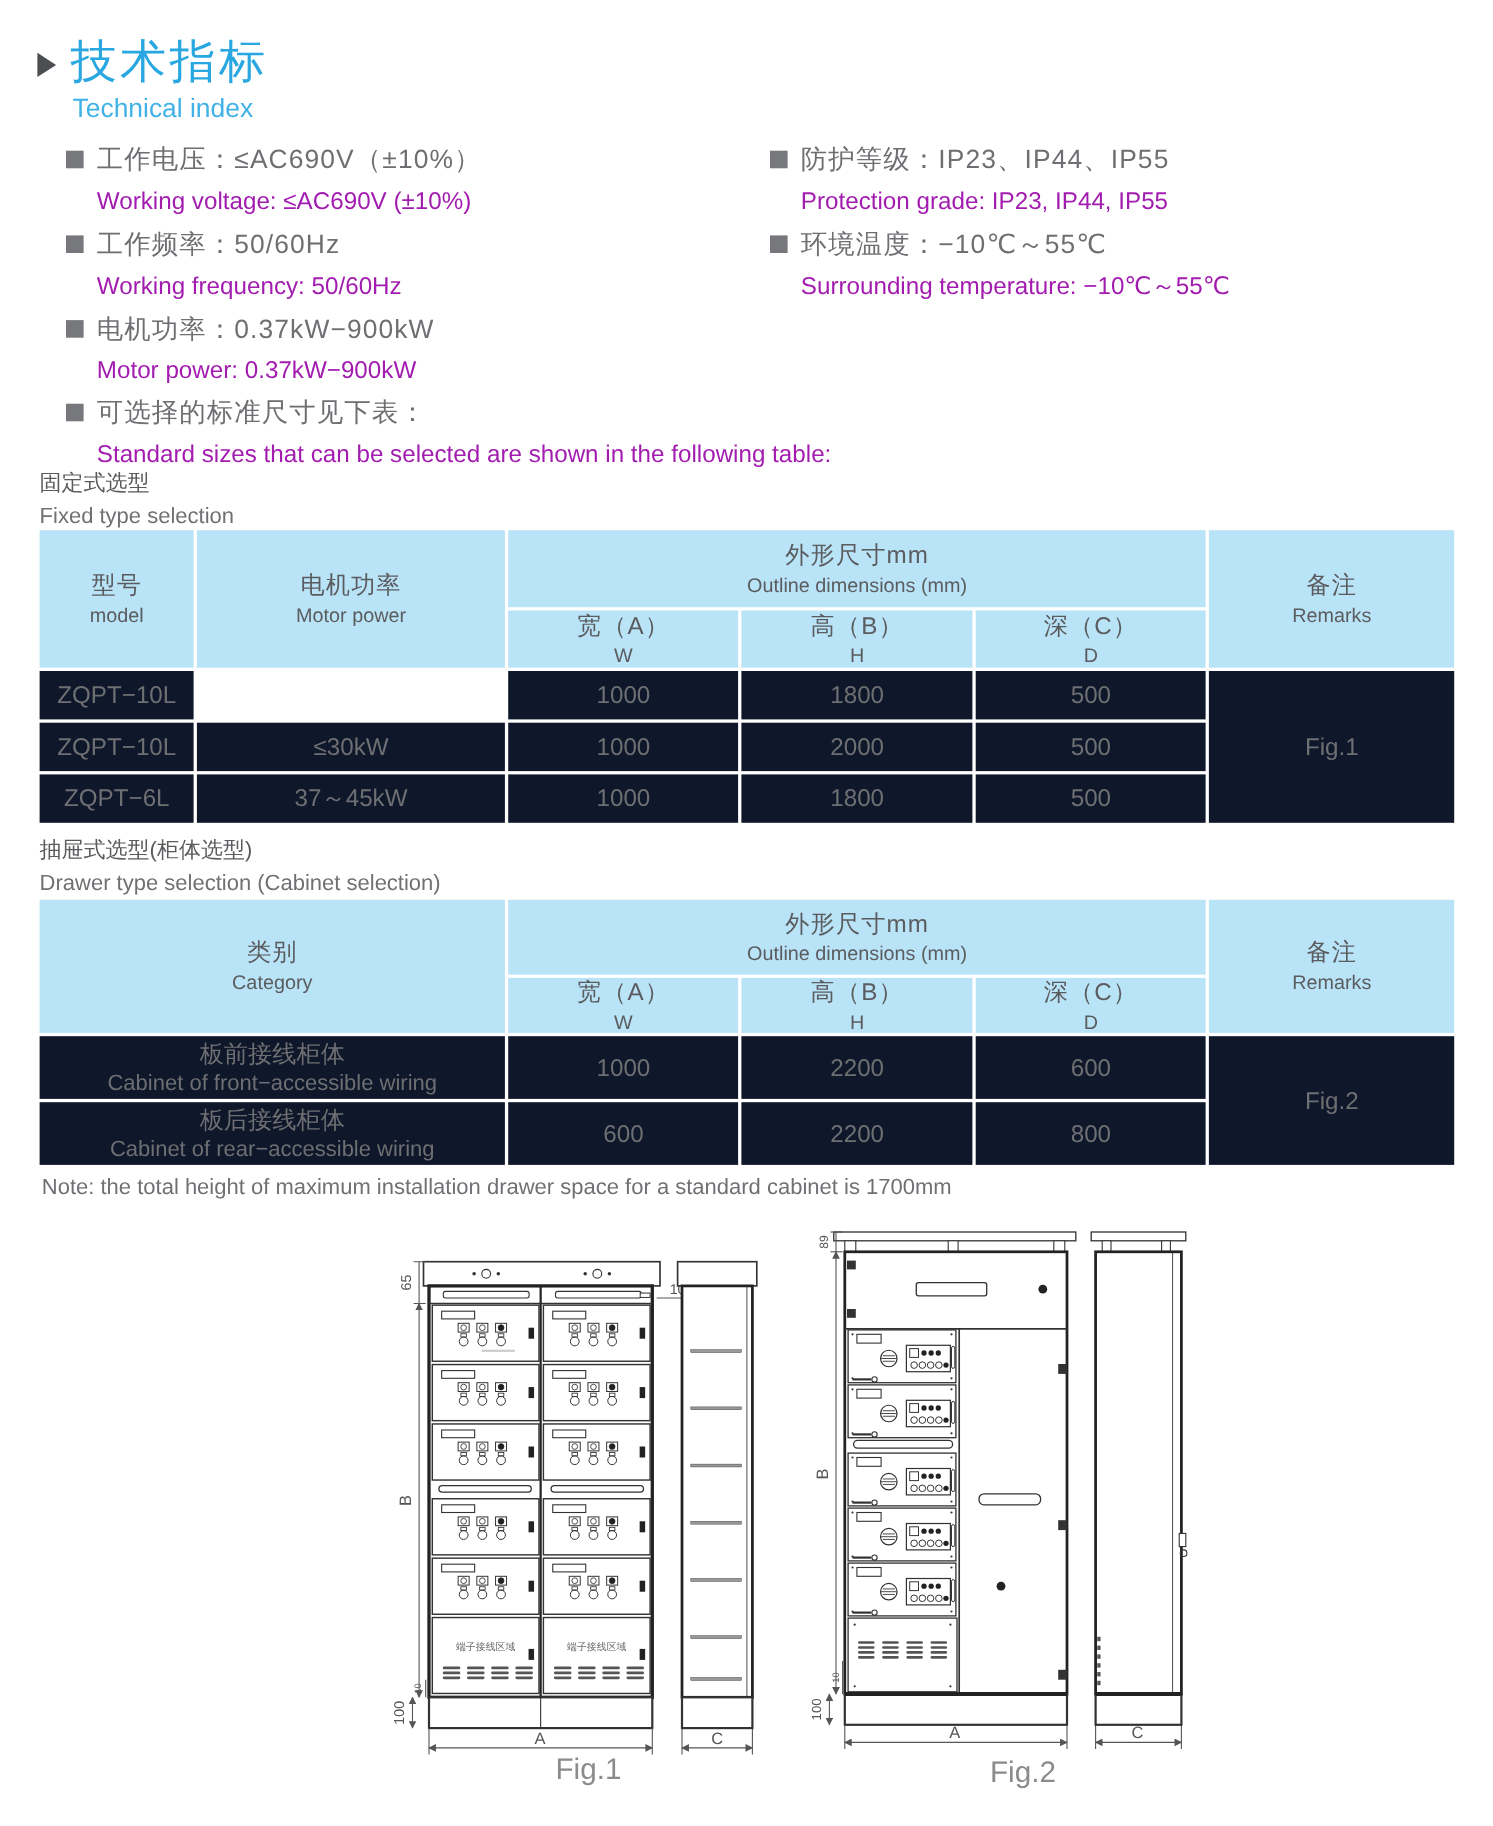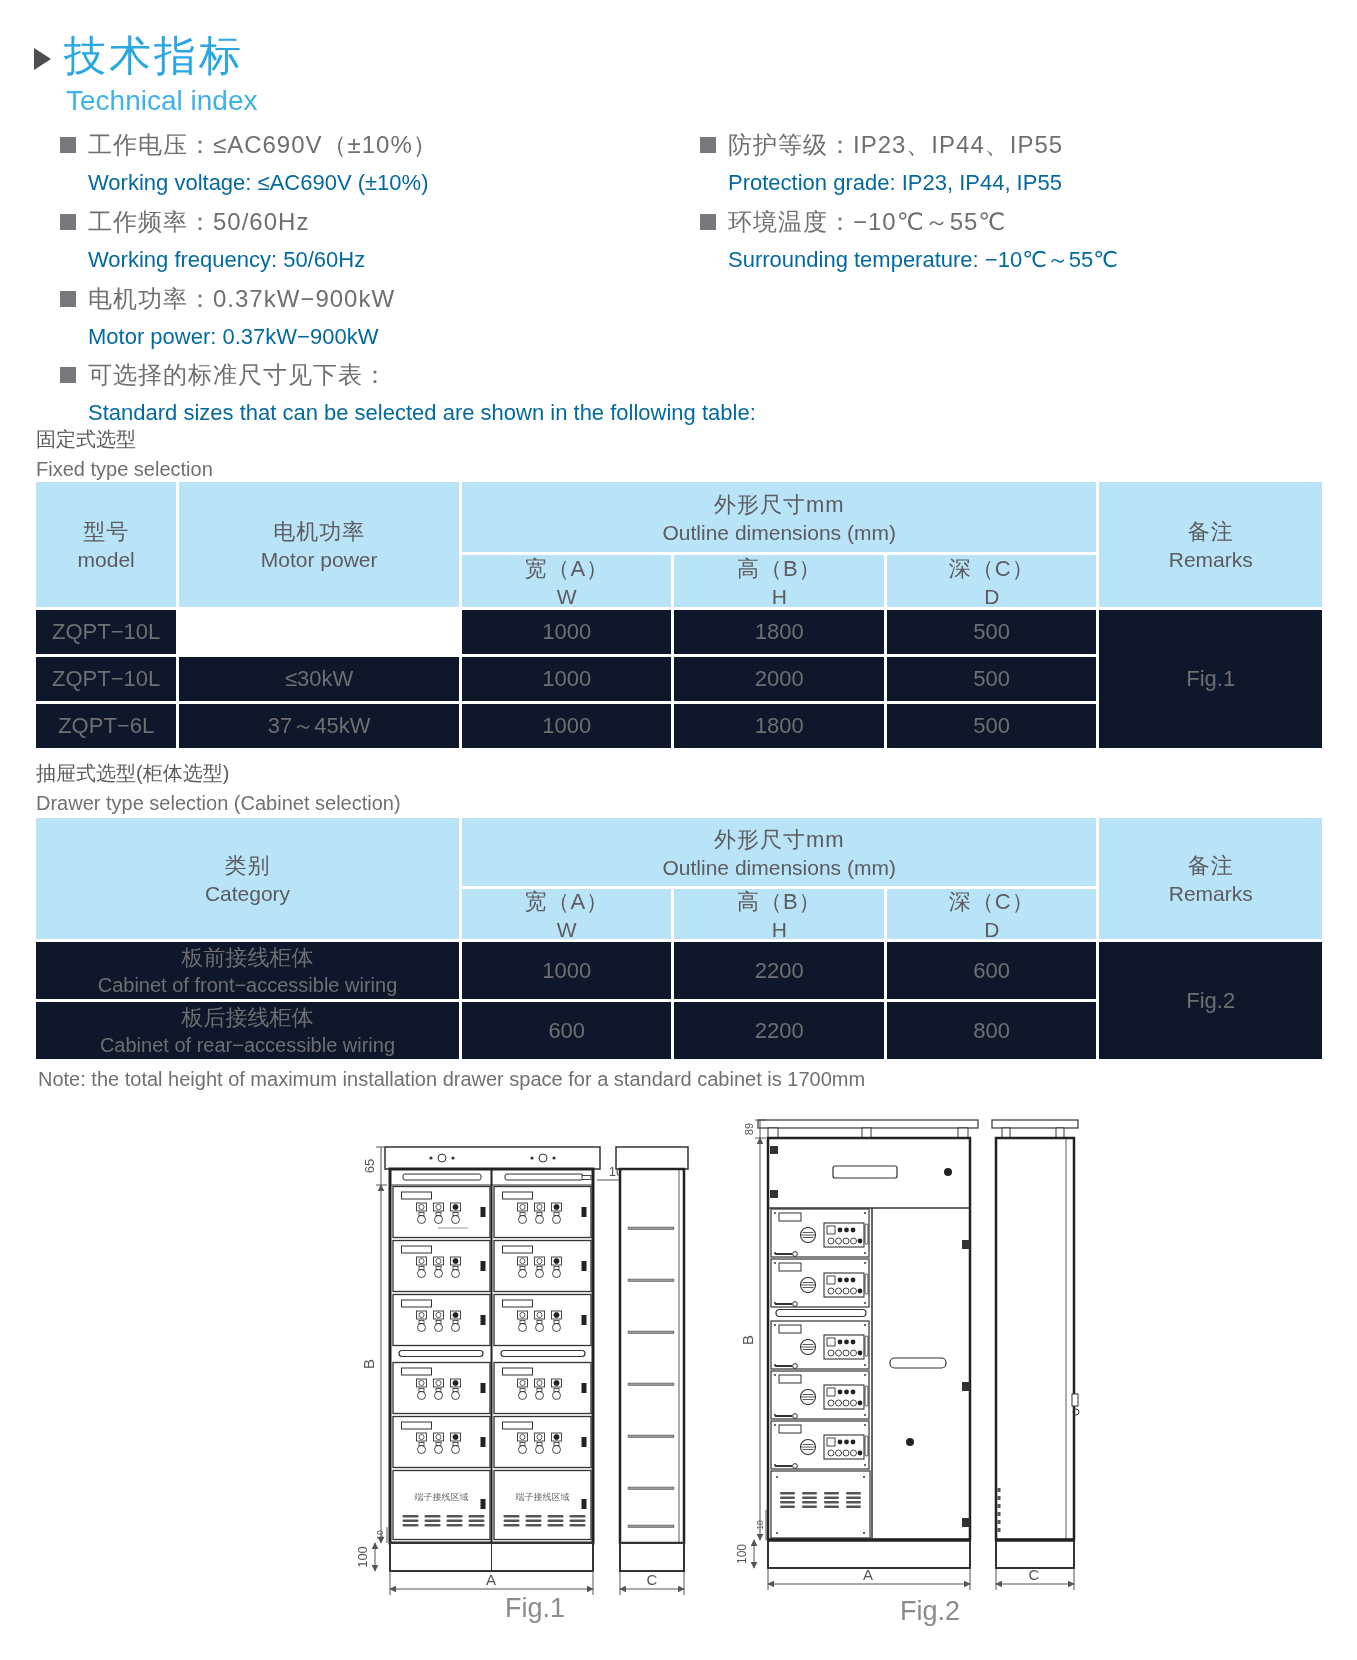--- a/index.html
+++ b/index.html
@@ -4,45 +4,45 @@
 <style>
   *{box-sizing:border-box;margin:0;padding:0}
   html,body{background:#fff}
   body{font-family:"Liberation Sans","DejaVu Sans",sans-serif;color:#6f7073}
   .page{position:relative;width:1357px;height:1660px;background:#fff;overflow:hidden}
 
   
   .title-arrow{position:absolute;left:34px;top:48px;width:0;height:0;
     border-left:17px solid #4c4e52;border-top:11px solid transparent;border-bottom:11px solid transparent}
   .page-title{position:absolute;left:64px;top:28px;font-size:42px;font-weight:normal;color:#29a7e1;letter-spacing:3px}
-  .page-subtitle{position:absolute;left:66px;top:85px;font-size:28px;color:#41b2e7}
+  .page-subtitle{position:absolute;left:66px;top:85px;font-size:24px;color:#41b2e7}
 
   
   .spec-col{position:absolute;display:flex;flex-direction:column}
   .spec-item{margin-bottom:1px}
   .spec-zh{display:flex;align-items:center;font-size:24px;color:#6e6f72;height:38px;letter-spacing:1px}
   .bullet{width:16px;height:16px;background:#77787b;margin-right:12px;flex:none}
-  .spec-en{font-size:22px;color:#0369a1;height:38px;line-height:38px;padding-left:28px}
+  .spec-en{font-size:22px;color:#a21caf;height:38px;line-height:38px;padding-left:28px}
 
   
   .section-label{position:absolute;color:#5a5b5e}
   .section-zh{font-size:20px;line-height:30px}
   .section-en{font-size:20px;line-height:30px;color:#6f7073}
 
   
   .grid-table{position:absolute;display:grid;gap:3px;background:#fff}
   #table1{left:36px;top:482px;width:1286px;
     grid-template-columns:140fr 279fr 209fr 209fr 209fr 222fr;
     grid-template-rows:70px 52px 44px 44px 44px}
   #table2{left:36px;top:818px;width:1286px;
     grid-template-columns:422fr 209fr 209fr 209fr 222fr;
     grid-template-rows:68px 50px 57px 57px}
   .cell{background:#b9e3f6;display:flex;flex-direction:column;align-items:center;justify-content:center;color:#5b5c5f;text-align:center}
   .cell .zh{font-size:22px;line-height:30px;letter-spacing:1px}
-  .cell .en{font-size:21px;line-height:25px}
+  .cell .en{font-size:18px;line-height:25px}
   .dcell{background:#0f172a;display:flex;flex-direction:column;align-items:center;justify-content:center;font-size:22px;color:#6e6f72;text-align:center}
   .dcell .zh{font-size:22px;line-height:28px}
   .dcell .en{font-size:20px;line-height:26px}
 
   
   .note{position:absolute;left:38px;top:1064px;font-size:20px;color:#6f7073;line-height:31px}
 
   
   .fig-svg{position:absolute}
   #fig1-svg{left:335px;top:1135px}

